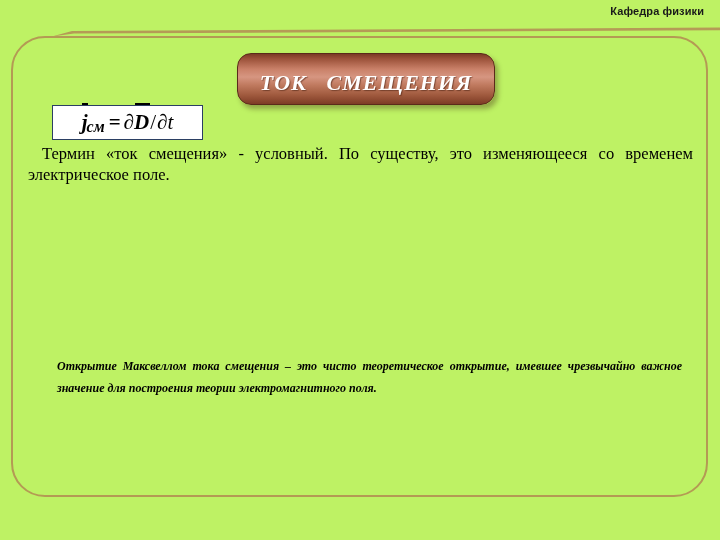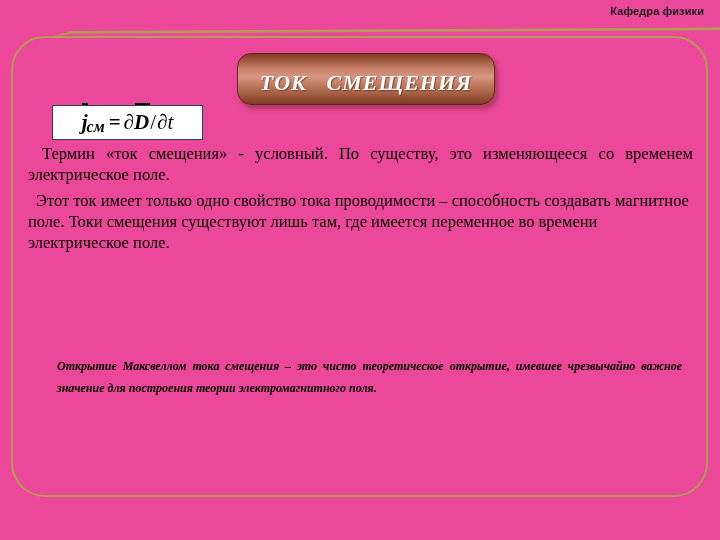--- a/index.html
+++ b/index.html
@@ -4,21 +4,21 @@
 <style>
   html, body {
     margin: 0;
     padding: 0;
     background: #ffffff;
   }
   #slide {
     position: relative;
     width: 720px;
     height: 540px;
-    background: #ec4899;
+    background: #bef264;
     overflow: hidden;
     font-family: "Liberation Serif", "DejaVu Serif", serif;
   }
 
   
   .dept-header {
     position: absolute;
     top: 5px;
     right: 16px;
     font-family: "Liberation Sans", "DejaVu Sans", sans-serif;
@@ -211,17 +211,16 @@
         <span class="partial">∂</span>
         <span class="vec">D</span>
         <span class="slash">/</span>
         <span class="partial">∂</span>
         <span class="partial">t</span>
     </span>
   </div>
 
   <div class="para para-1">Термин «ток смещения» - условный. По существу, это изменяющееся со временем электрическое поле.</div>
 
-  <div class="para para-2">Этот ток имеет только одно свойство тока проводимости – способность создавать магнитное поле. Токи смещения существуют лишь там, где имеется переменное во времени электрическое поле.</div>
 
   <div class="conclusion">Открытие Максвеллом тока смещения – это чисто теоретическое открытие, имевшее чрезвычайно важное значение для построения теории электромагнитного поля.</div>
 
 </div>
 
 </body></html>

